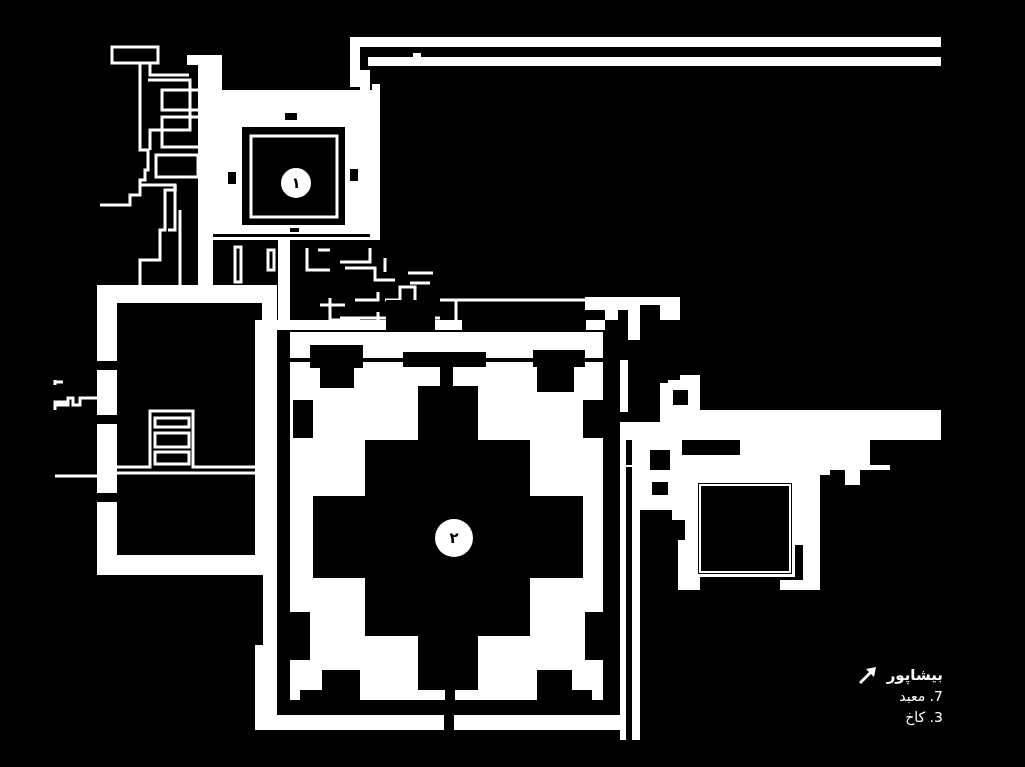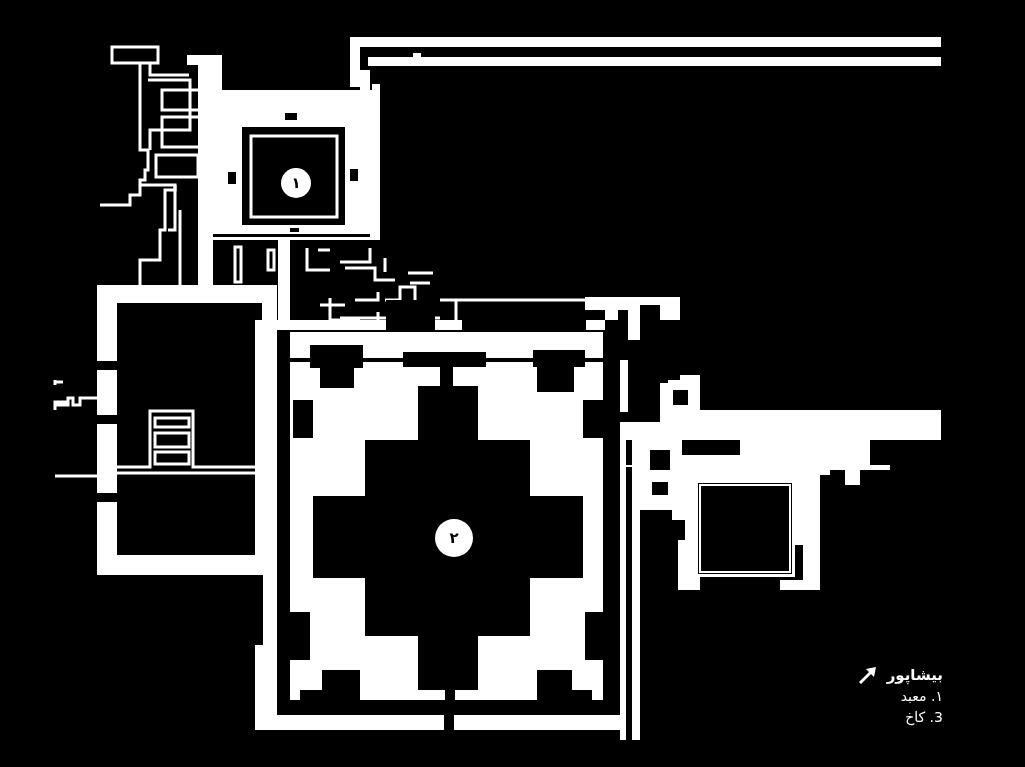--- a/index.html
+++ b/index.html
@@ -135,15 +135,15 @@
   </g>
 </svg>
 
 <div class="legend">
   <div class="legend-title-row">
     <span class="legend-title">بیشاپور</span>
     <svg class="north-arrow" viewBox="0 0 22 22">
       <path d="M4 20 L14 10 L17 13 L19 3 L9 5 L12 8 L2 18 Z" fill="#fff"></path>
     </svg>
   </div>
-  <div class="legend-item">١. معبد</div>
+  <div class="legend-item">7. معبد</div>
   <div class="legend-item">3. کاخ</div>
 </div>
 
 </body></html>

